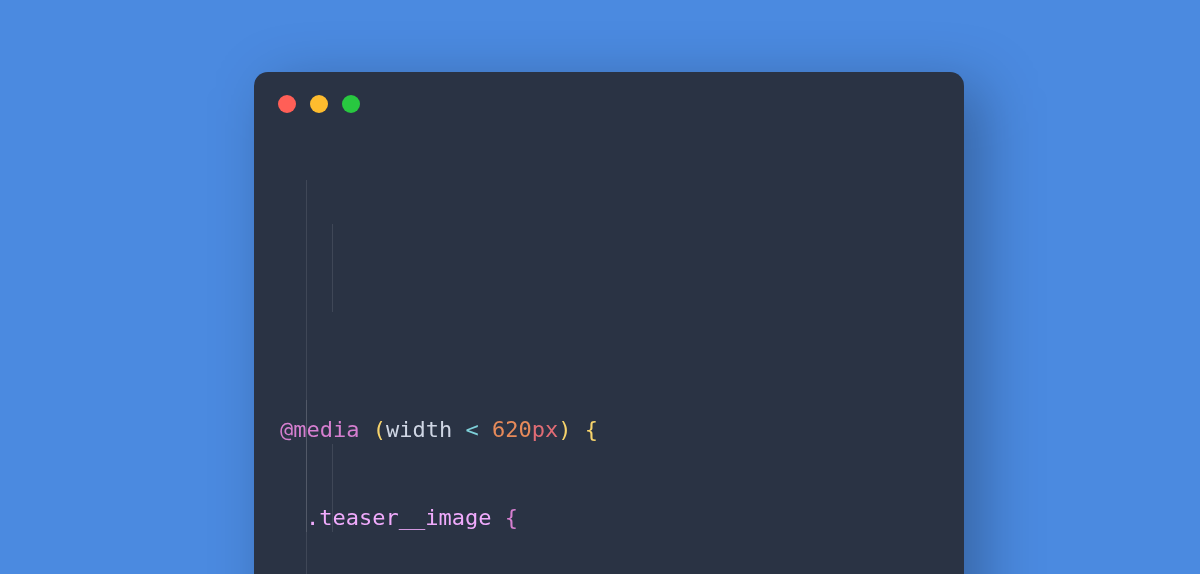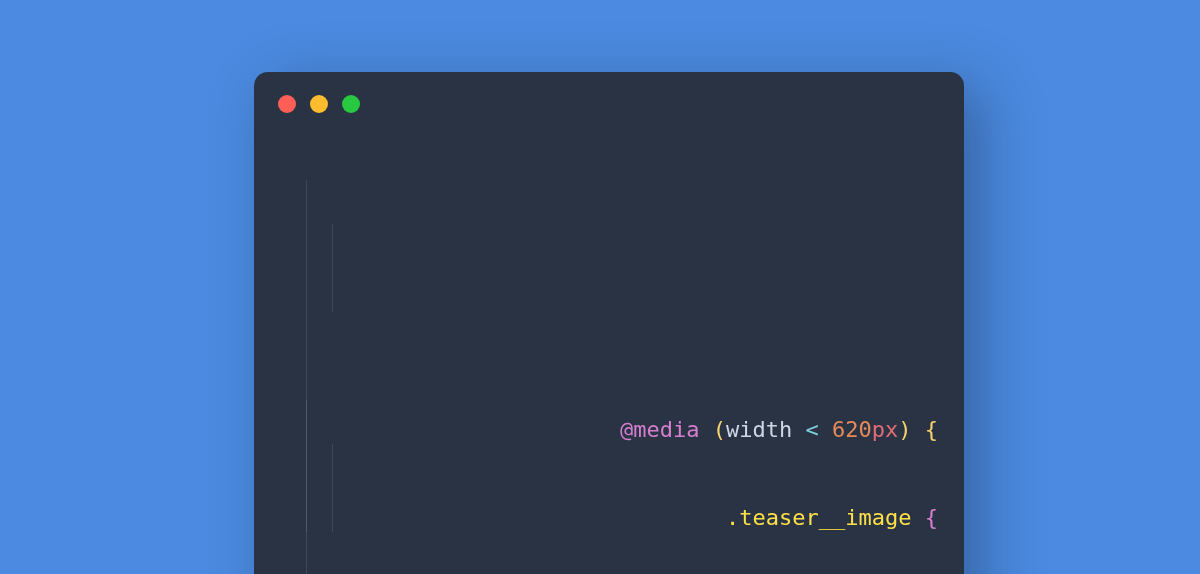--- a/index.html
+++ b/index.html
@@ -8,21 +8,20 @@
     width: 1200px;
     height: 574px;
     overflow: hidden;
     background: #4b8ae0;
     font-family: ui-monospace, "SF Mono", Menlo, Consolas, monospace;
   }
   .stage {
     position: relative;
     width: 1040px;
     height: 574px;
-    text-align: right;
   }
   .card-shadow {
     position: absolute;
     left: 272px;
     top: 86px;
     width: 710px;
     height: 574px;
     background: rgba(0,0,0,0.28);
     filter: blur(30px);
     border-radius: 14px;
@@ -74,21 +73,21 @@
   .guide.g4 { left: 78px;  top: 308px; height: 88px;  }
 
   
   .kw    { color: #d67fd0; }   
   .op    { color: #7fd1da; }   
   .br    { color: #f6d36b; }   
   .br2   { color: #d67fd0; }   
   .par   { color: #f6d36b; }   
   .num   { color: #e78a5a; }   
   .unit  { color: #e06c75; }   
-  .sel   { color: #fde047; margin-top: 7px; }   
+  .sel   { color: #f0abfc; margin-top: 7px; }   
   .featw { color: #cfd6e4; }   
   .ind1  { display:inline-block; width: 26px; }
 </style>
 </head>
 <body>
 
 <div class="stage">
   <div class="card-shadow"></div>
 
   <div class="card">

